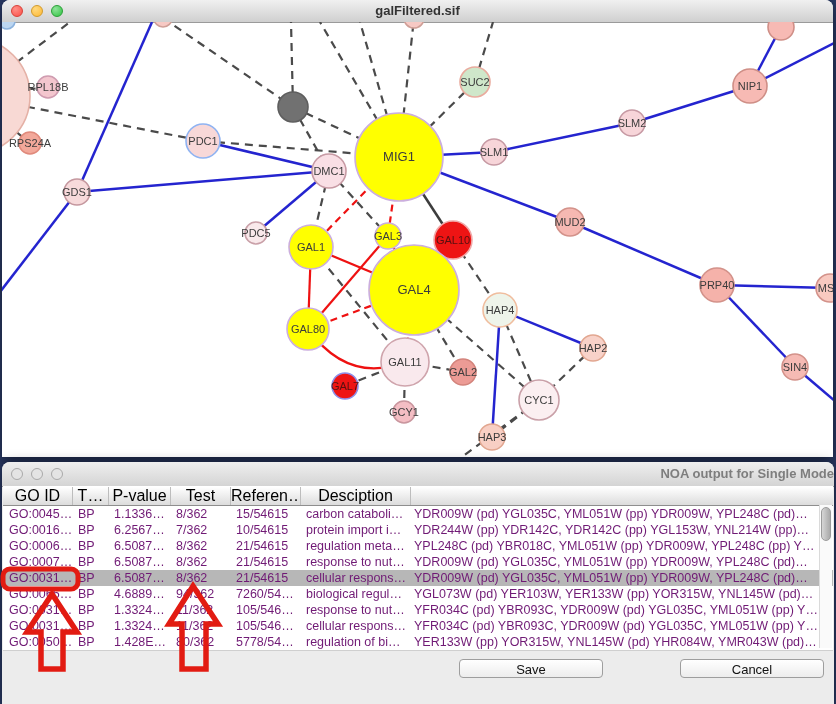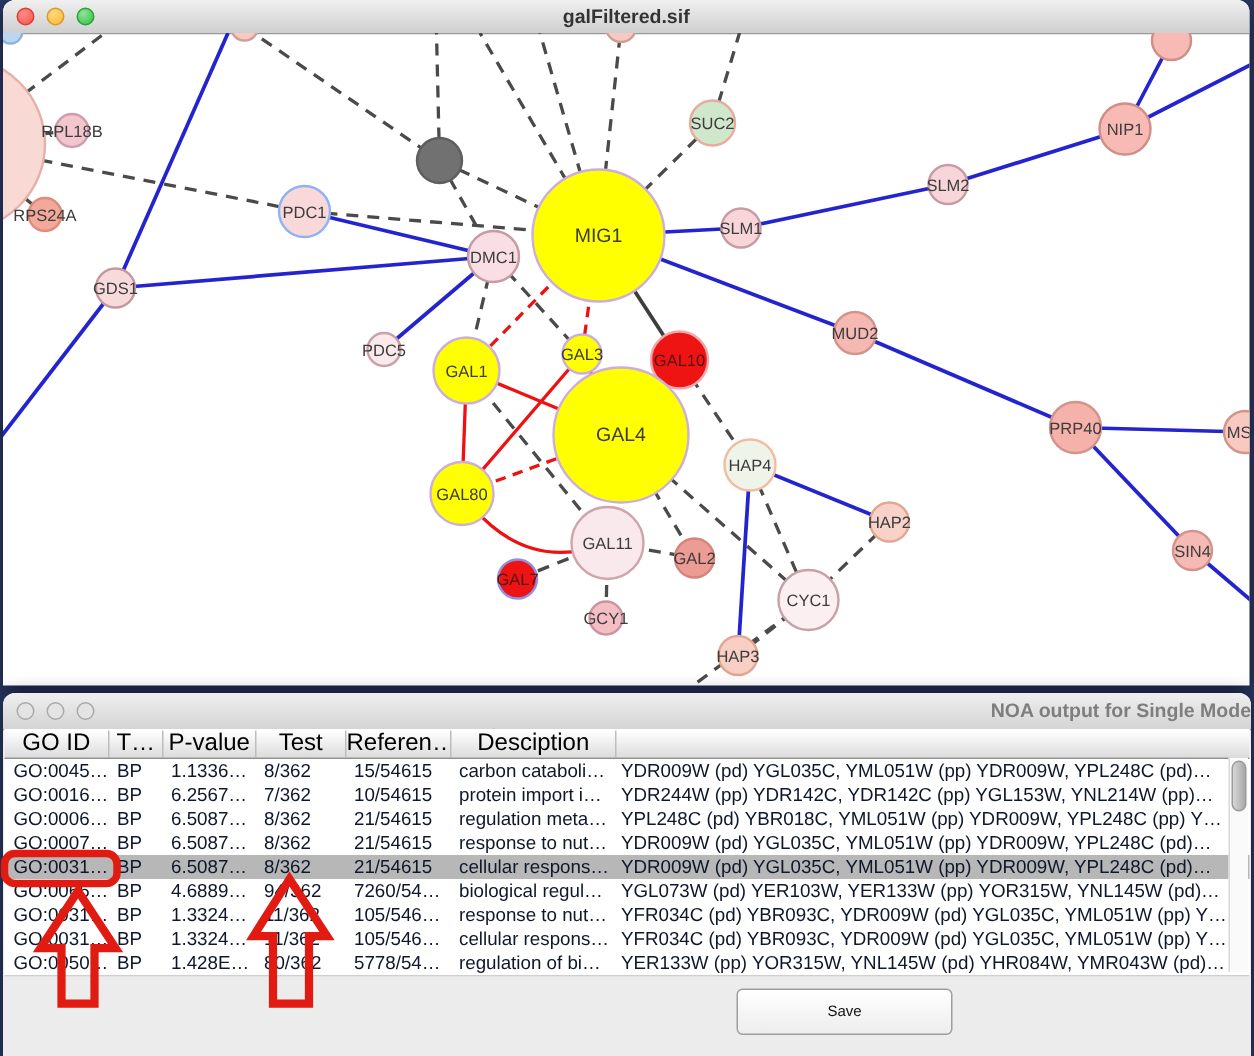--- a/index.html
+++ b/index.html
@@ -35,39 +35,39 @@
   .thead,.trow{display:grid;grid-template-columns:70px 36px 62px 60px 70px 110px auto 14px;}
   .thead{
     height:18px;background:linear-gradient(#ffffff,#dcdcdc);
     border-bottom:1px solid #8e8e8e;
   }
   .th{
     font-size:16px;line-height:18px;text-align:center;color:#000;
     border-right:1px solid #bdbdbd;overflow:hidden;white-space:nowrap;box-sizing:border-box;
   }
   .th:last-child{border-right:none;}
-  .trow{height:16px;font-size:12.5px;line-height:16px;color:#0f172a;background:#fff;}
+  .trow{height:16px;font-size:12.5px;line-height:16px;color:#701a75;background:#fff;}
   .trow.selected{background:#b7b7b7;}
   .td{padding-left:5px;overflow:hidden;white-space:nowrap;box-sizing:border-box;}
   .td.go{padding-left:6px;}
   .td.assoc{padding-left:3px;}
   .tbody{border-bottom:1px solid #cfcfcf;}
   .scrollbar{
     position:absolute;right:2px;top:43px;width:13px;height:143px;
     background:#fafafa;border-left:1px solid #dadada;box-sizing:border-box;
   }
   .scroll-thumb{
     position:absolute;left:1px;top:2px;width:10px;height:34px;border-radius:5px;
     background:linear-gradient(90deg,#d6d6d6,#a9a9a9);border:1px solid #9b9b9b;box-sizing:border-box;
   }
   .btn{
-    position:absolute;width:144px;height:31px;border:1px solid #9e9e9e;border-radius:4px;
+    position:absolute;width:144px;height:19px;border:1px solid #9e9e9e;border-radius:4px;
     background:linear-gradient(#ffffff,#ededed);
-    font-size:10px;color:#111;text-align:center;line-height:18px;cursor:default;
-    font-family:"Liberation Sans", sans-serif;box-sizing:border-box;margin-left:32px;
+    font-size:13px;color:#111;text-align:center;line-height:18px;cursor:default;
+    font-family:"Liberation Sans", sans-serif;box-sizing:border-box;
   }
   .btn.save{left:457px;top:197px;}
   .btn.cancel{left:678px;top:197px;}
   #annot-svg{position:absolute;left:0;top:0;z-index:60;pointer-events:none;}
 </style>
 </head>
 <body>
 
 <div class="window net-window">
   <div class="titlebar">
@@ -310,19 +310,20 @@
           <div class="td"></div>
         </div>
       </div>
   </div>
 
   <div class="scrollbar">
     <div class="scroll-thumb"></div>
   </div>
 
   <button class="btn save">Save</button>
+  <button class="btn cancel">Cancel</button>
 </div>
 
 <svg id="annot-svg" width="836" height="704" viewBox="0 0 836 704">
     <rect x="3" y="569" width="75" height="20" rx="7" fill="none" stroke="#e21b12" stroke-width="5"></rect>
     <polygon points="52,594 77,632 63,632 63,669 41,669 41,632 27,632" fill="none" stroke="#e21b12" stroke-width="5.5" stroke-linejoin="miter"></polygon>
     <polygon points="193,586 218,624 206,624 206,669 182,669 182,624 169,624" fill="none" stroke="#e21b12" stroke-width="5.5" stroke-linejoin="miter"></polygon>
   </svg>
 
 </body></html>

